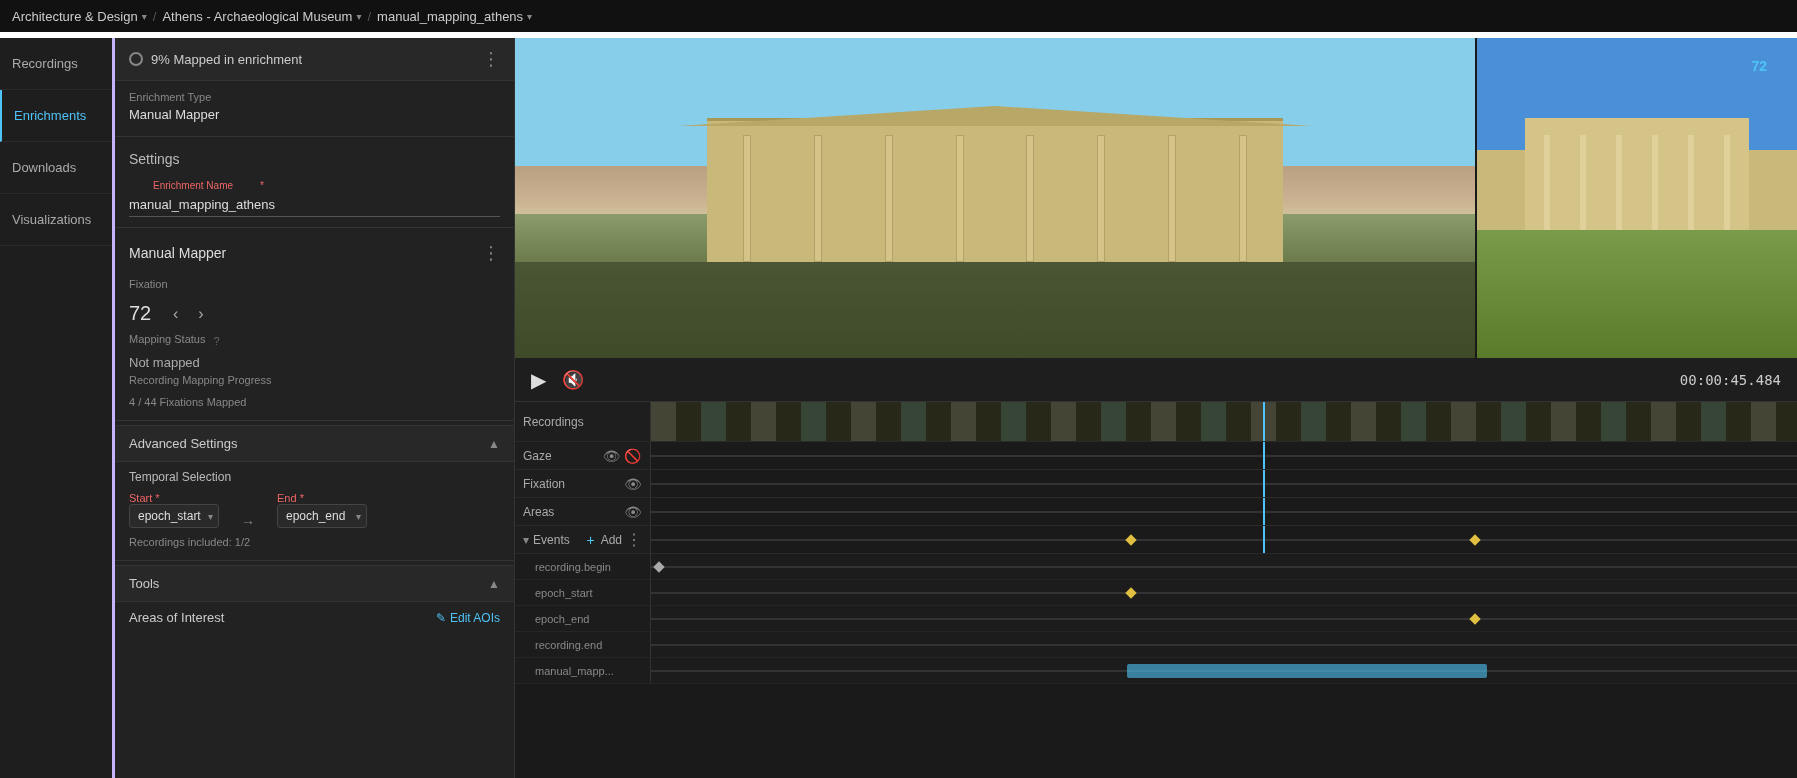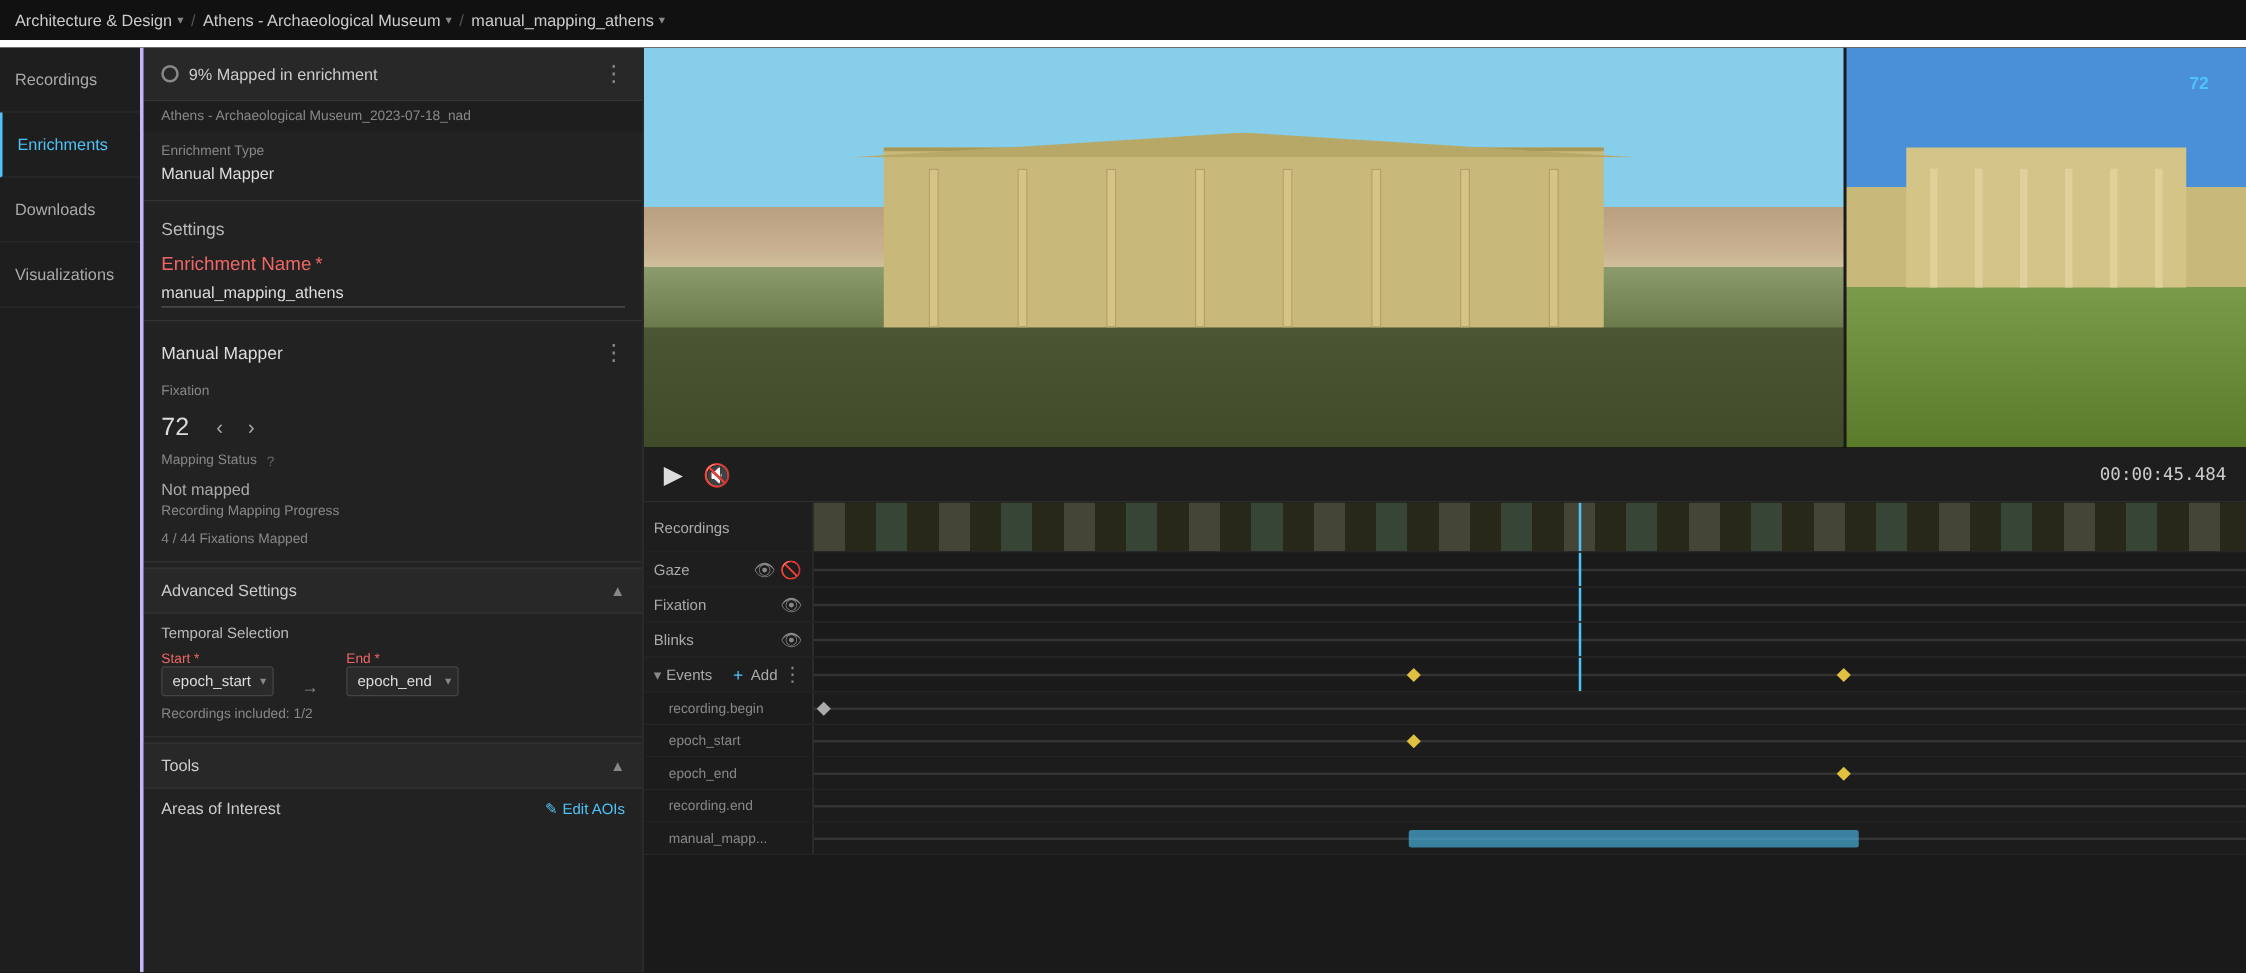--- a/index.html
+++ b/index.html
@@ -122,21 +122,21 @@
       font-size: 14px;
       color: #bbb;
       padding: 10px 32px 4px 14px;
     }
 
     .field-label {
       font-size: 11px;
       color: #888;
       padding: 8px 14px 2px 14px;
     }
-    .field-label span { color: #e66; font-size: 15px; }
+    .field-label span { color: #e66; font-size: 10px; margin-left: 24px; }
 
     .text-input {
       background: transparent;
       border: none;
       border-bottom: 1px solid #555;
       color: #ddd;
       font-size: 13px;
       padding: 4px 0;
       margin: 0 14px;
       width: calc(100% - 28px);
@@ -648,21 +648,20 @@
   </div>
 
   <div class="panel">
 
     <div class="panel-header">
       <div class="radio-circle"></div>
       <span class="panel-header-label">9% Mapped in enrichment</span>
       <span class="more-icon">⋮</span>
     </div>
 
-    <div class="file-label">Athens - Archaeological Museum_2023-07-18_nad</div>
 
     <div class="section">
       <div class="section-label">Enrichment Type</div>
       <div class="section-value">Manual Mapper</div>
     </div>
     <div class="divider"></div>
 
     <div class="settings-title">Settings</div>
 
     <div class="field-label">
@@ -832,21 +831,21 @@
             <span class="track-icon eye-icon">👁</span>
           </div>
           <div class="track-content">
             <div class="track-line"></div>
             <div class="playhead"></div>
           </div>
         </div>
 
         <div class="timeline-track">
           <div class="track-label-cell">
-            <span class="track-label">Blinks</span>
+            <span class="track-label">Areas</span>
             <span class="track-icon eye-icon">👁</span>
           </div>
           <div class="track-content">
             <div class="track-line"></div>
             <div class="playhead"></div>
           </div>
         </div>
 
         <div class="timeline-track">
           <div class="track-label-cell events-track-label-cell">

